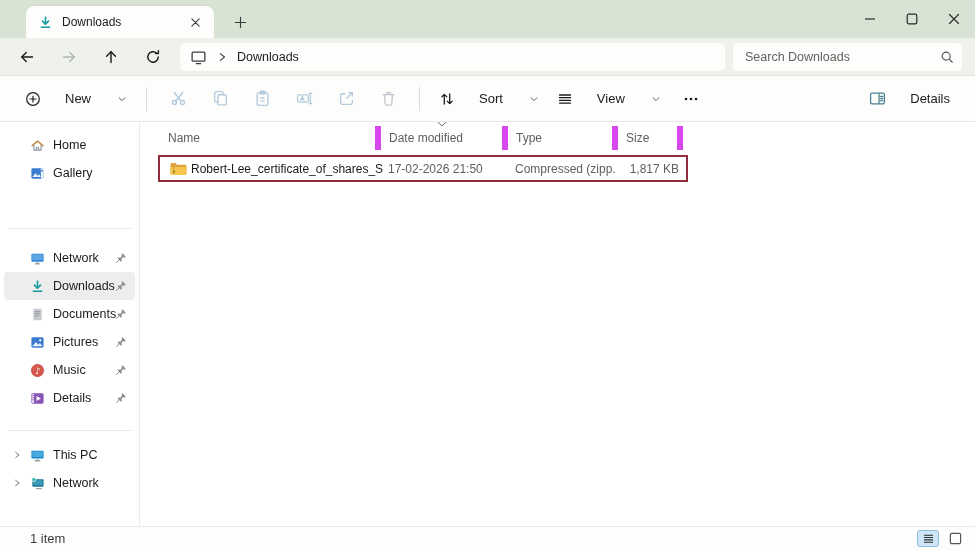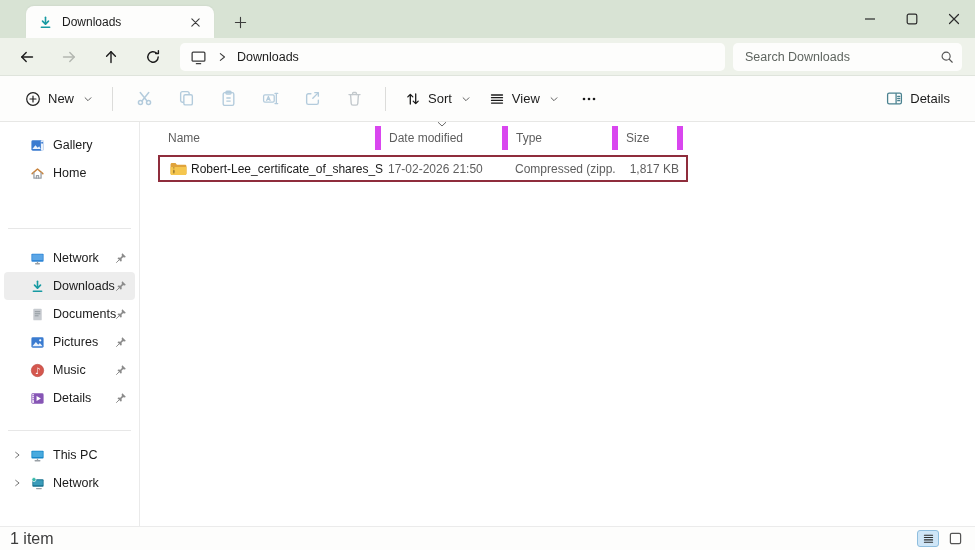--- a/index.html
+++ b/index.html
@@ -27,21 +27,21 @@
   .addr-loc { font-size:12.5px; color:#1b1b1b; margin-left:10px; }
   .searchbox { position:absolute; left:733px; top:5px; width:229px; height:28px; background:#fdfdfc; border-radius:5px;
                display:flex; align-items:center; padding:0 8px 0 12px;gap:32px; }
   .searchbox input { flex:1; border:none; outline:none; background:transparent; font-size:12.5px; color:#1b1b1b;
                      font-family:"Liberation Sans",sans-serif; }
   .searchbox input::placeholder { color:#5f6560; }
 
   
   .toolbar { position:absolute; top:76px; left:0; right:0; height:46px; background:#fdfdfc; border-bottom:1px solid #e7e7e5;
              display:flex; align-items:center; padding:0 16px; }
-  .tb-btn { display:flex; align-items:center; gap:7px; padding:6px 9px; border-radius:4px; font-size:13px; color:#1b1b1b; }
+  .tb-btn { display:flex; align-items:center; gap:24px; padding:6px 9px; border-radius:4px; font-size:13px; color:#1b1b1b; }
   .tb-icon-btn { width:36px; height:32px; display:flex; align-items:center; justify-content:center; border-radius:4px; margin:0 3px; }
   .tb-divider { width:1px; height:24px; background:#dcdcda; margin:0 10px; }
   .tb-right { margin-left:auto; display:flex; align-items:center; }
   .chev { margin-left:2px; display:flex; }
 
   
   .body { position:absolute; top:122px; left:0; right:0; bottom:24px; background:#fff; }
   .sidebar { position:absolute; left:0; top:0; bottom:0; width:140px; border-right:1px solid #eaeaea; padding-top:9px; }
   .side-item { display:flex; align-items:center; height:28px; margin:0 4px; padding:0 8px 0 26px; border-radius:4px; position:relative; }
   .side-item.sel { background:#ededed; }
@@ -67,21 +67,21 @@
   .file-row .cell { position:absolute; top:0; height:23px; display:flex; align-items:center; font-size:12px; white-space:nowrap; overflow:hidden; }
   .c-icon { left:10px; }
   .c-name { left:31px; width:192px; color:#1b1b1b; }
   .c-date { left:228px; width:120px; color:#5e5e5e; }
   .c-type { left:355px; width:100px; color:#5e5e5e; }
   .c-size { left:424px; width:95px; color:#5e5e5e; justify-content:flex-end; }
 
   
   .statusbar { position:absolute; left:0; right:0; bottom:0; height:24px; background:#fdfdfc; border-top:1px solid #ebebeb;
                display:flex; align-items:center; padding:0 10px; }
-  .status-count { font-size:16px; color:#3c3c3c; margin-left:0; }
+  .status-count { font-size:13px; color:#3c3c3c; margin-left:20px; }
   .status-right { margin-left:auto; display:flex; align-items:center; gap:6px; }
   .view-toggle-active { width:22px; height:17px; background:#cfe6f7; border:1px solid #8fbede; border-radius:3px;
                         display:flex; align-items:center; justify-content:center; }
   .view-toggle { width:20px; height:17px; display:flex; align-items:center; justify-content:center; }
 
   svg { display:block; }
 </style>
 </head>
 <body>
 
@@ -287,38 +287,38 @@
         <span>Details</span>
       </div>
     </div>
   </div>
 
   <div class="body">
 
     <div class="sidebar">
       <div class="side-item">
         <span>
+          <svg width="15" height="15" viewBox="0 0 16 16" fill="none" stroke-linecap="round" stroke-linejoin="round">
+              <path d="M2.3 8.2 8 3.2l5.7 5" stroke="#c8833c" stroke-width="1.6"></path>
+              <path d="M4.2 7.4V13h7.6V7.4" stroke="#9aa0a6" stroke-width="1.4"></path>
+              <path d="M6.8 13v-2.8h2.4V13" stroke="#9aa0a6" stroke-width="1.2"></path>
+            </svg>
+        </span>
+        <span class="lbl">Home</span>
+      </div>
+      <div class="side-item">
+        <span>
           <svg width="15" height="15" viewBox="0 0 16 16">
               <rect x="1.5" y="2.5" width="13" height="11" rx="1.5" fill="#3a7bd0"></rect>
               <rect x="11.6" y="2.5" width="2.9" height="11" rx="1" fill="#fff" opacity=".9"></rect>
               <circle cx="12.9" cy="5" r="1" fill="#3a7bd0"></circle>
               <path d="M2.5 11.8 5.8 7.6l2.4 2.8 1.6-1.7 1.6 3.1z" fill="#eaf2fc"></path>
             </svg>
         </span>
         <span class="lbl">Gallery</span>
-      </div>
-      <div class="side-item">
-        <span>
-          <svg width="15" height="15" viewBox="0 0 16 16" fill="none" stroke-linecap="round" stroke-linejoin="round">
-              <path d="M2.3 8.2 8 3.2l5.7 5" stroke="#c8833c" stroke-width="1.6"></path>
-              <path d="M4.2 7.4V13h7.6V7.4" stroke="#9aa0a6" stroke-width="1.4"></path>
-              <path d="M6.8 13v-2.8h2.4V13" stroke="#9aa0a6" stroke-width="1.2"></path>
-            </svg>
-        </span>
-        <span class="lbl">Home</span>
       </div>
 
       <div class="side-sep sep1"></div>
 
       <div class="side-item">
         <span>
           <svg width="15" height="15" viewBox="0 0 16 16">
               <rect x="1.5" y="2.8" width="13" height="8.6" rx="1" fill="#2f86d6"></rect>
               <rect x="2.4" y="3.7" width="11.2" height="6" rx=".5" fill="#5ca6e6"></rect>
               <path d="M6 13.6h4" stroke="#9aa0a6" stroke-width="1.4" stroke-linecap="round"></path>

